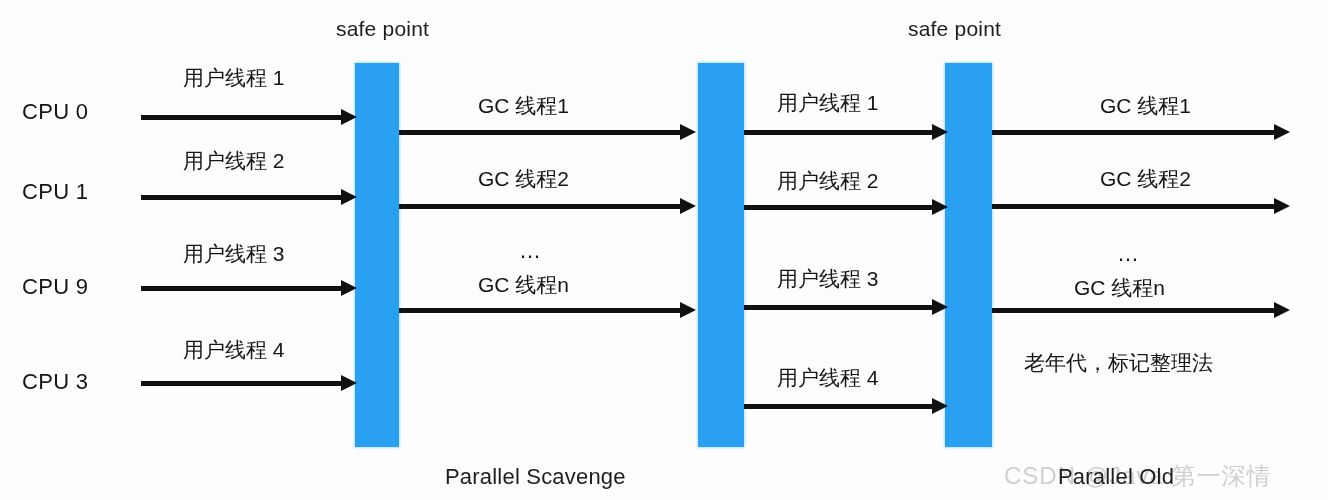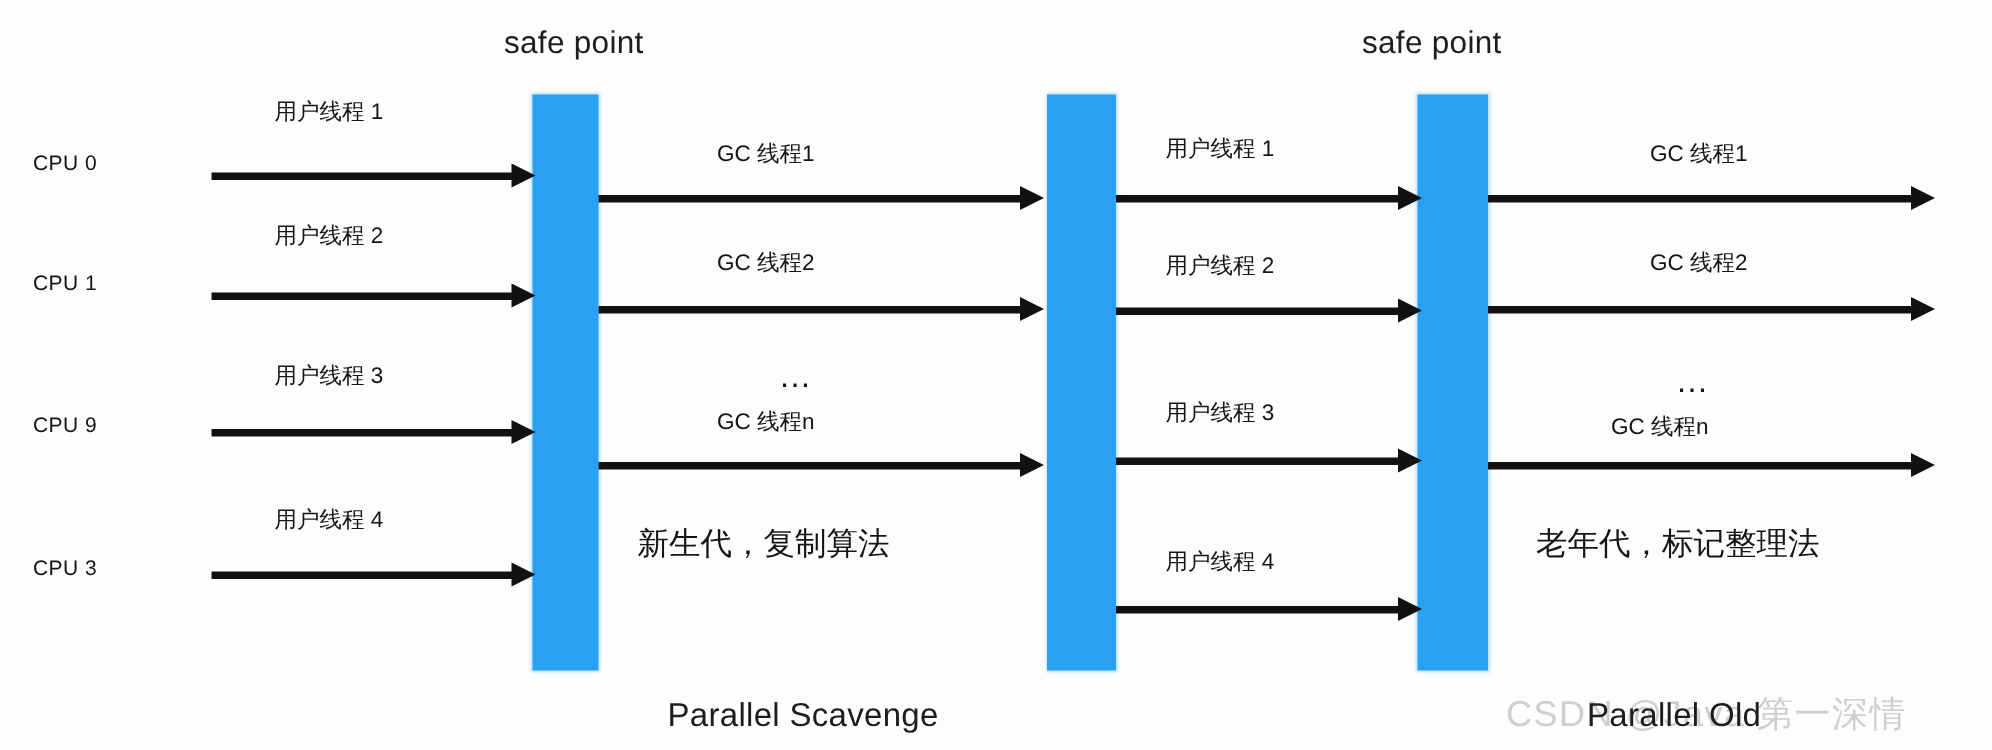--- a/index.html
+++ b/index.html
@@ -36,26 +36,26 @@
     position: absolute;
     white-space: nowrap;
     line-height: 1;
   }
   .safepoint-label {
     font-size: 21px;
     color: #1d1d1d;
     letter-spacing: .2px;
   }
   .cpu-label {
-    font-size: 14px;
+    font-size: 22px;
     color: #151515;
     letter-spacing: .3px;
   }
   .thread-label {
-    font-size: 15px;
+    font-size: 21px;
     color: #151515;
   }
   .algo-label {
     font-size: 21px;
     color: #151515;
   }
   .collector-label {
     font-size: 22px;
     color: #1d1d1d;
     letter-spacing: .2px;
@@ -155,21 +155,20 @@
       <div class="head"></div>
   </div>
 
   <div class="label ellipsis-label abs" style="left:519px; top:240px;">…</div>
   <div class="label thread-label abs" style="left:478px; top:274px;">GC 线程n</div>
   <div class="arrow" style="left:399px; top:308px; width:297px;">
     <div class="shaft"></div>
       <div class="head"></div>
   </div>
 
-  <div class="label algo-label abs" style="left:425px; top:352px;">新生代，复制算法</div>
 
   <div class="label thread-label abs" style="left:777px; top:92px;">用户线程 1</div>
   <div class="arrow" style="left:744px; top:130px; width:204px;">
     <div class="shaft"></div>
       <div class="head"></div>
   </div>
 
   <div class="label thread-label abs" style="left:777px; top:170px;">用户线程 2</div>
   <div class="arrow" style="left:744px; top:205px; width:204px;">
     <div class="shaft"></div>

